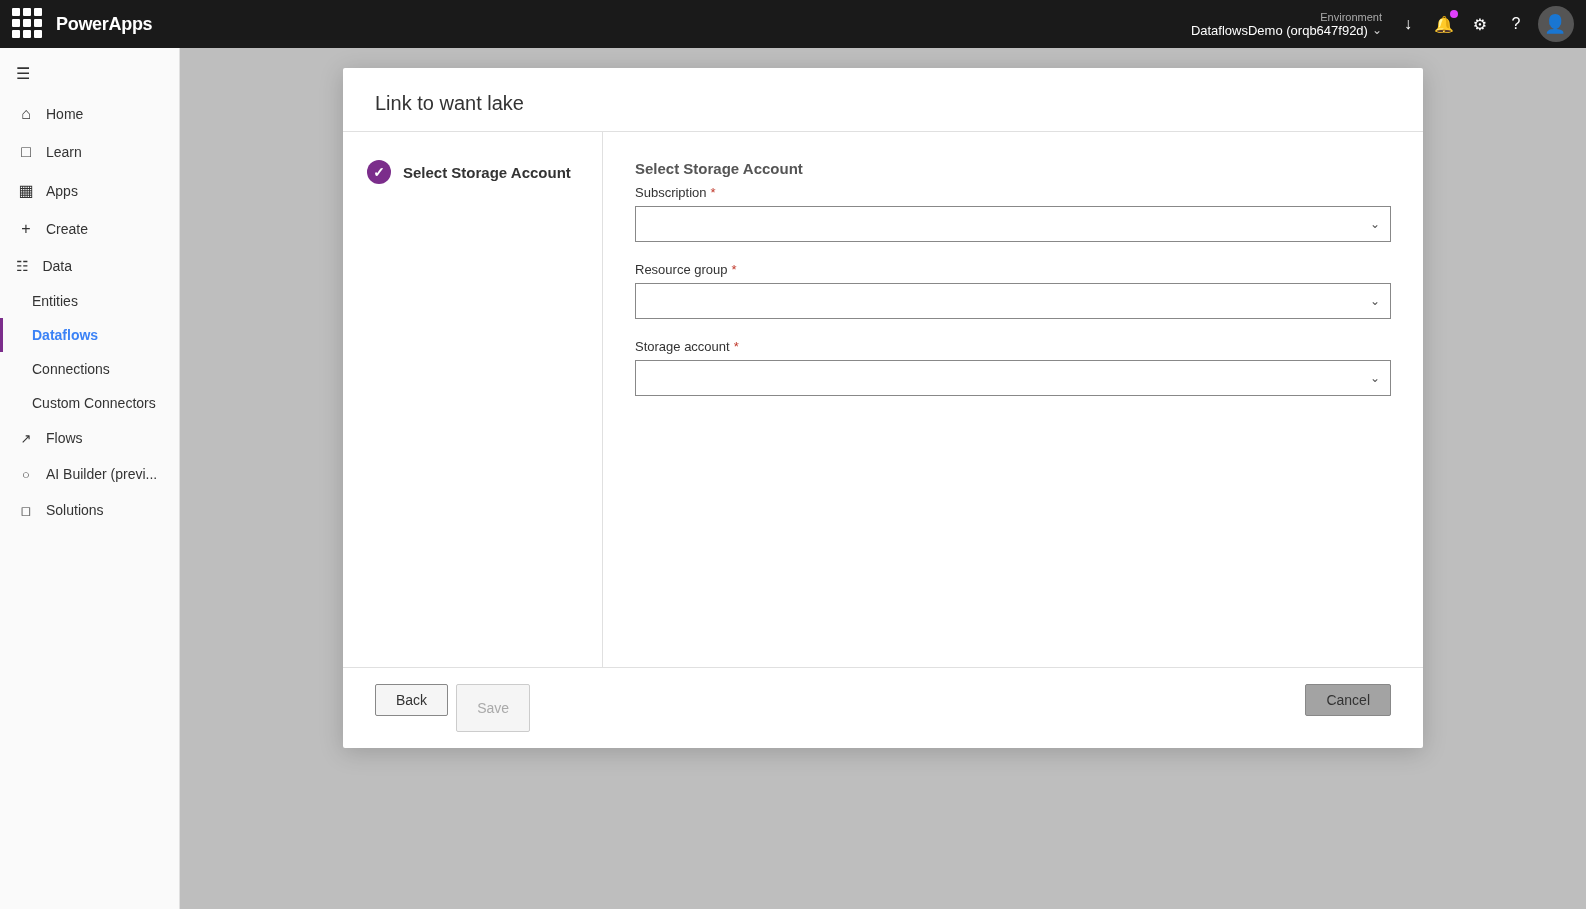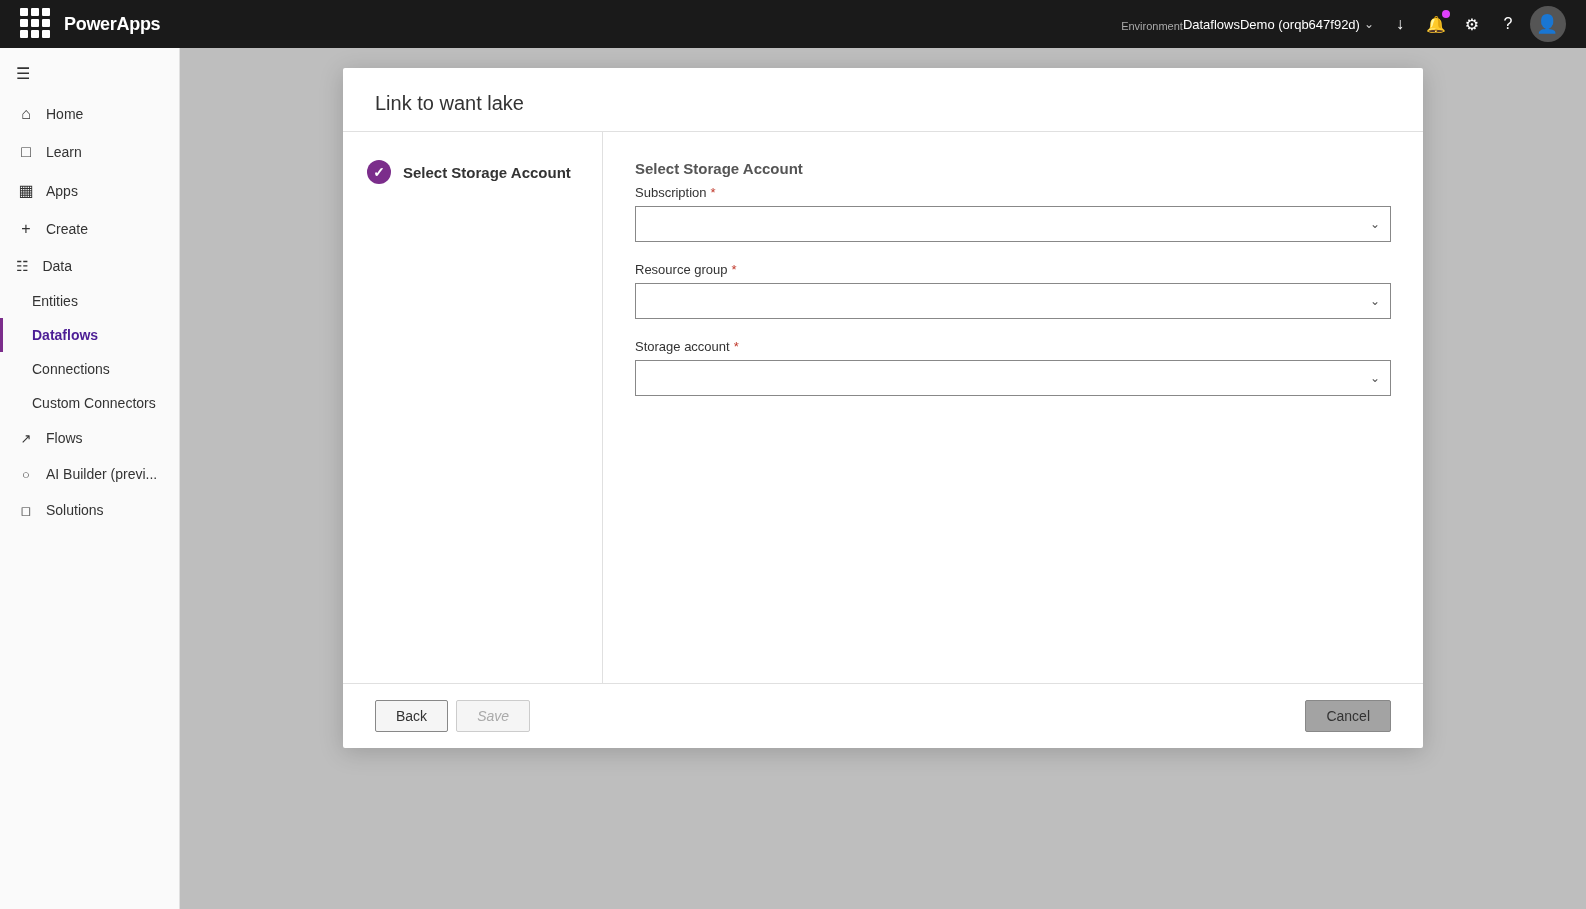--- a/index.html
+++ b/index.html
@@ -4,33 +4,33 @@
   <style>
     * { box-sizing: border-box; margin: 0; padding: 0; }
     body { font-family: 'Segoe UI', sans-serif; background: #c8c8c8; width: 1586px; height: 909px; overflow: hidden; display: flex; flex-direction: column; }
 
     
     .header {
       background: #1a1a1a;
       height: 48px;
       display: flex;
       align-items: center;
-      padding: 0 20px;
+      padding: 0 12px;
       flex-shrink: 0;
     }
     .header-waffle {
       width: 32px; height: 32px;
       display: grid; grid-template-columns: repeat(3,8px); grid-template-rows: repeat(3,8px); gap: 3px;
       margin-right: 12px; cursor: pointer;
     }
     .header-waffle-dot { background: #ffffff; border-radius: 1px; }
     .header-logo { color: #ffffff; font-size: 18px; font-weight: 600; letter-spacing: -0.3px; }
     .header-spacer { flex: 1; }
     .header-env {
-      display: flex; flex-direction: row; align-items: flex-end;
+      display: flex; flex-direction: column; align-items: flex-end;
       color: #cccccc; font-size: 12px; margin-right: 8px; cursor: pointer;
     }
     .header-env-name { color: #ffffff; font-size: 13px; }
     .header-env-caret { color: #cccccc; margin-left: 4px; }
     .header-env-row { display: flex; align-items: center; text-align: right; }
     .header-icon-btn {
       width: 36px; height: 36px; border-radius: 50%;
       display: flex; align-items: center; justify-content: center;
       color: #ffffff; font-size: 16px; cursor: pointer; position: relative;
     }
@@ -65,21 +65,21 @@
       padding: 10px 16px; cursor: pointer;
       color: #333; font-size: 14px; position: relative;
     }
     .sidebar-item-icon { margin-right: 10px; font-size: 16px; width: 20px; text-align: center; }
     .sidebar-section-label {
       padding: 10px 16px; font-size: 14px; color: #333; cursor: pointer;
     }
     .sidebar-sub-item {
       padding: 9px 16px 9px 32px; font-size: 14px; color: #333; cursor: pointer;
     }
-    .sidebar-sub-item.active { color: #4c1d95; font-weight: 600; position: relative; }
+    .sidebar-sub-item.active { color: #3b82f6; font-weight: 600; position: relative; }
     .sidebar-sub-item.active::before {
       content: ''; position: absolute; left: 0; top: 0; bottom: 0;
       width: 3px; background: #7b2d8b;
     }
 
     
     .main-content {
       flex: 1; background: #c8c8c8;
       display: flex; align-items: flex-start; justify-content: flex-start;
       overflow: hidden; position: relative;
@@ -155,25 +155,24 @@
       border-top: 1px solid #e0e0e0;
       display: flex; gap: 8px;
     }
     .btn {
       height: 32px; padding: 0 20px;
       font-size: 14px; cursor: pointer;
       border: 1px solid #888; background: #f5f5f5; color: #333;
       border-radius: 2px;
     }
     .btn-disabled {
-      height: 32px; padding: 0 20px;
+      height: 48px; padding: 0 20px;
       font-size: 14px; cursor: default;
       border: 1px solid #ccc; background: #f5f5f5; color: #aaa;
       border-radius: 2px;
-      font-style: italic;
     }
     .btn-spacer { flex: 1; }
     .btn-cancel {
       height: 32px; padding: 0 20px;
       font-size: 14px; cursor: pointer;
       border: 1px solid #888; background: #a3a3a3; color: #333;
       border-radius: 2px;
     }
   </style>
 </head>

